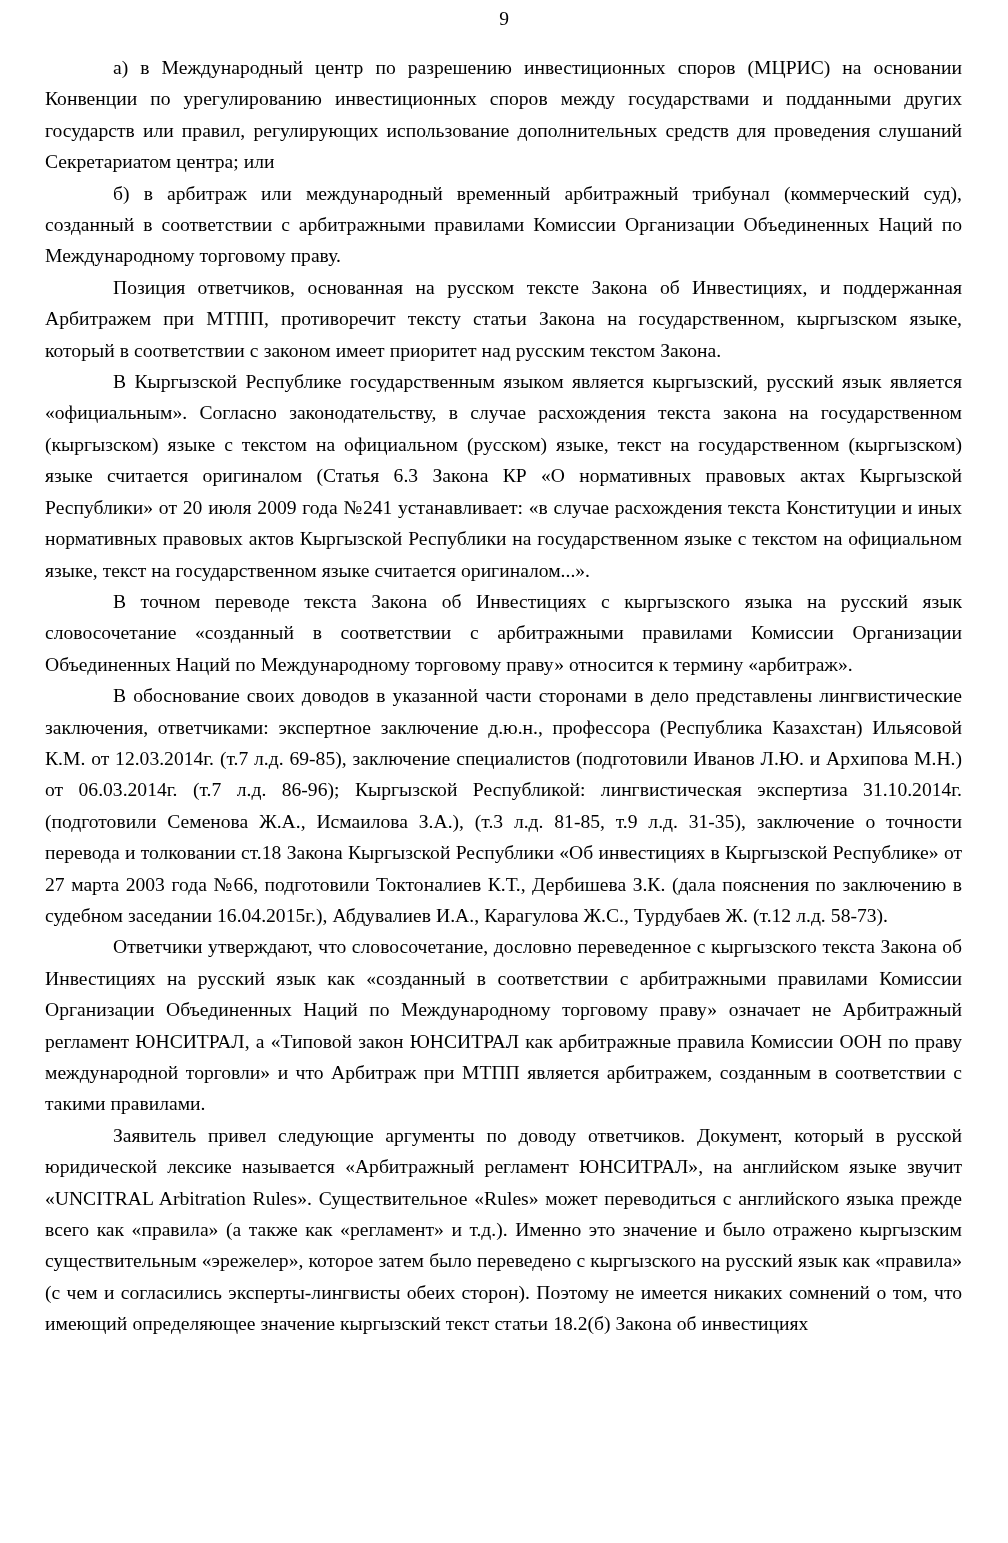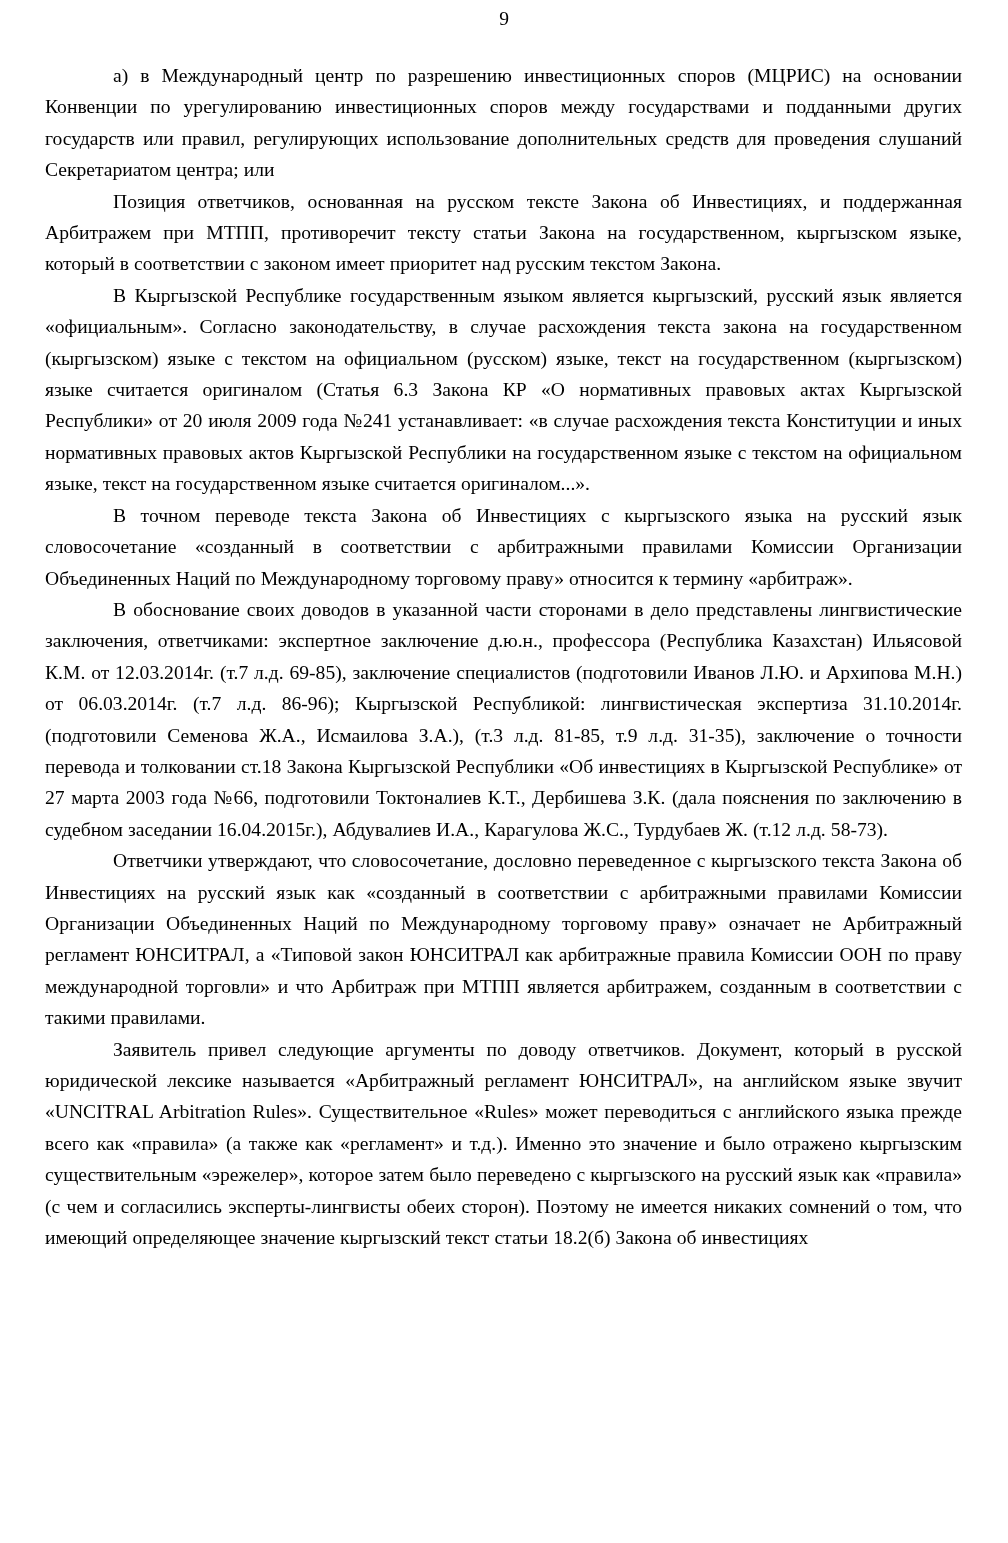--- a/index.html
+++ b/index.html
@@ -26,21 +26,21 @@
     top: 6px;
     left: 0;
     width: 1008px;
     text-align: center;
     font-size: 19.5px;
     line-height: 26px;
     letter-spacing: 0;
   }
   .body-block {
     position: absolute;
-    top: 60px;
+    top: 52px;
     left: 45px;
     width: 917px;
   }
   p.para {
     margin: 0;
     padding: 0;
     text-indent: 68px;
     text-align: justify;
     text-justify: inter-word;
     font-size: 19.6px;
@@ -56,20 +56,21 @@
 </style>
 </head>
 <body>
 
 <div class="page">
 
   <div class="page-number">9</div>
 
   <div class="body-block">
     <p class="para">а) в Международный центр по разрешению инвестиционных споров (МЦРИС) на основании Конвенции по урегулированию инвестиционных споров между государствами и подданными других государств или правил, регулирующих использование дополнительных средств для проведения слушаний Секретариатом центра; или</p>
+    <p class="para">б) в арбитраж или международный временный арбитражный трибунал (коммерческий суд), созданный в соответствии с арбитражными правилами Комиссии Организации Объединенных Наций по Международному торговому праву.</p>
     <p class="para">Позиция ответчиков, основанная на русском тексте Закона об Инвестициях, и поддержанная Арбитражем при МТПП, противоречит тексту статьи Закона на государственном, кыргызском языке, который в соответствии с законом имеет приоритет над русским текстом Закона.</p>
     <p class="para">В Кыргызской Республике государственным языком является кыргызский, русский язык является «официальным».  Согласно законодательству, в случае расхождения текста закона на государственном (кыргызском) языке с текстом на официальном (русском) языке, текст на государственном (кыргызском) языке считается оригиналом (Статья 6.3 Закона КР «О нормативных правовых актах Кыргызской Республики» от 20 июля 2009 года №241 устанавливает: «в случае расхождения текста Конституции и иных нормативных правовых актов Кыргызской Республики на государственном языке с текстом на официальном языке, текст на государственном языке считается оригиналом...».</p>
     <p class="para">В точном переводе текста Закона об Инвестициях с кыргызского языка на русский язык  словосочетание «созданный в соответствии с арбитражными правилами Комиссии Организации Объединенных Наций по Международному торговому праву» относится к термину «арбитраж».</p>
     <p class="para">В обоснование своих доводов в указанной части сторонами в дело представлены лингвистические заключения, ответчиками: экспертное заключение д.ю.н., профессора (Республика Казахстан) Ильясовой К.М. от 12.03.2014г. (т.7 л.д. 69-85), заключение специалистов (подготовили Иванов Л.Ю. и Архипова М.Н.) от 06.03.2014г. (т.7 л.д. 86-96); Кыргызской Республикой: лингвистическая экспертиза 31.10.2014г. (подготовили Семенова Ж.А., Исмаилова З.А.), (т.3 л.д. 81-85, т.9 л.д. 31-35), заключение о точности перевода и толковании ст.18 Закона Кыргызской Республики «Об инвестициях в Кыргызской Республике» от 27 марта 2003 года №66, подготовили  Токтоналиев К.Т., Дербишева З.К. (дала пояснения по заключению в судебном заседании 16.04.2015г.), Абдувалиев И.А., Карагулова Ж.С., Турдубаев Ж. (т.12 л.д. 58-73).</p>
     <p class="para">Ответчики утверждают, что словосочетание, дословно переведенное с кыргызского текста Закона об Инвестициях на русский язык как «созданный в соответствии с арбитражными правилами Комиссии Организации Объединенных Наций по Международному торговому праву» означает не Арбитражный регламент ЮНСИТРАЛ, а «Типовой закон ЮНСИТРАЛ как арбитражные правила Комиссии ООН по праву международной торговли» и что Арбитраж при МТПП является арбитражем,  созданным в соответствии с такими правилами.</p>
     <p class="para">Заявитель привел следующие аргументы по доводу ответчиков. Документ, который в русской юридической лексике называется «Арбитражный регламент ЮНСИТРАЛ», на английском языке звучит «UNCITRAL Arbitration Rules». Существительное «Rules» может переводиться с английского языка прежде всего как «правила» (а также как «регламент» и т.д.).  Именно это значение и было отражено кыргызским существительным «эрежелер», которое затем было переведено с кыргызского на русский язык как «правила» (с чем и согласились эксперты-лингвисты обеих сторон). Поэтому не имеется никаких сомнений о том, что имеющий определяющее значение кыргызский текст статьи 18.2(б) Закона об инвестициях</p>
   </div>
 
 </div>
 

